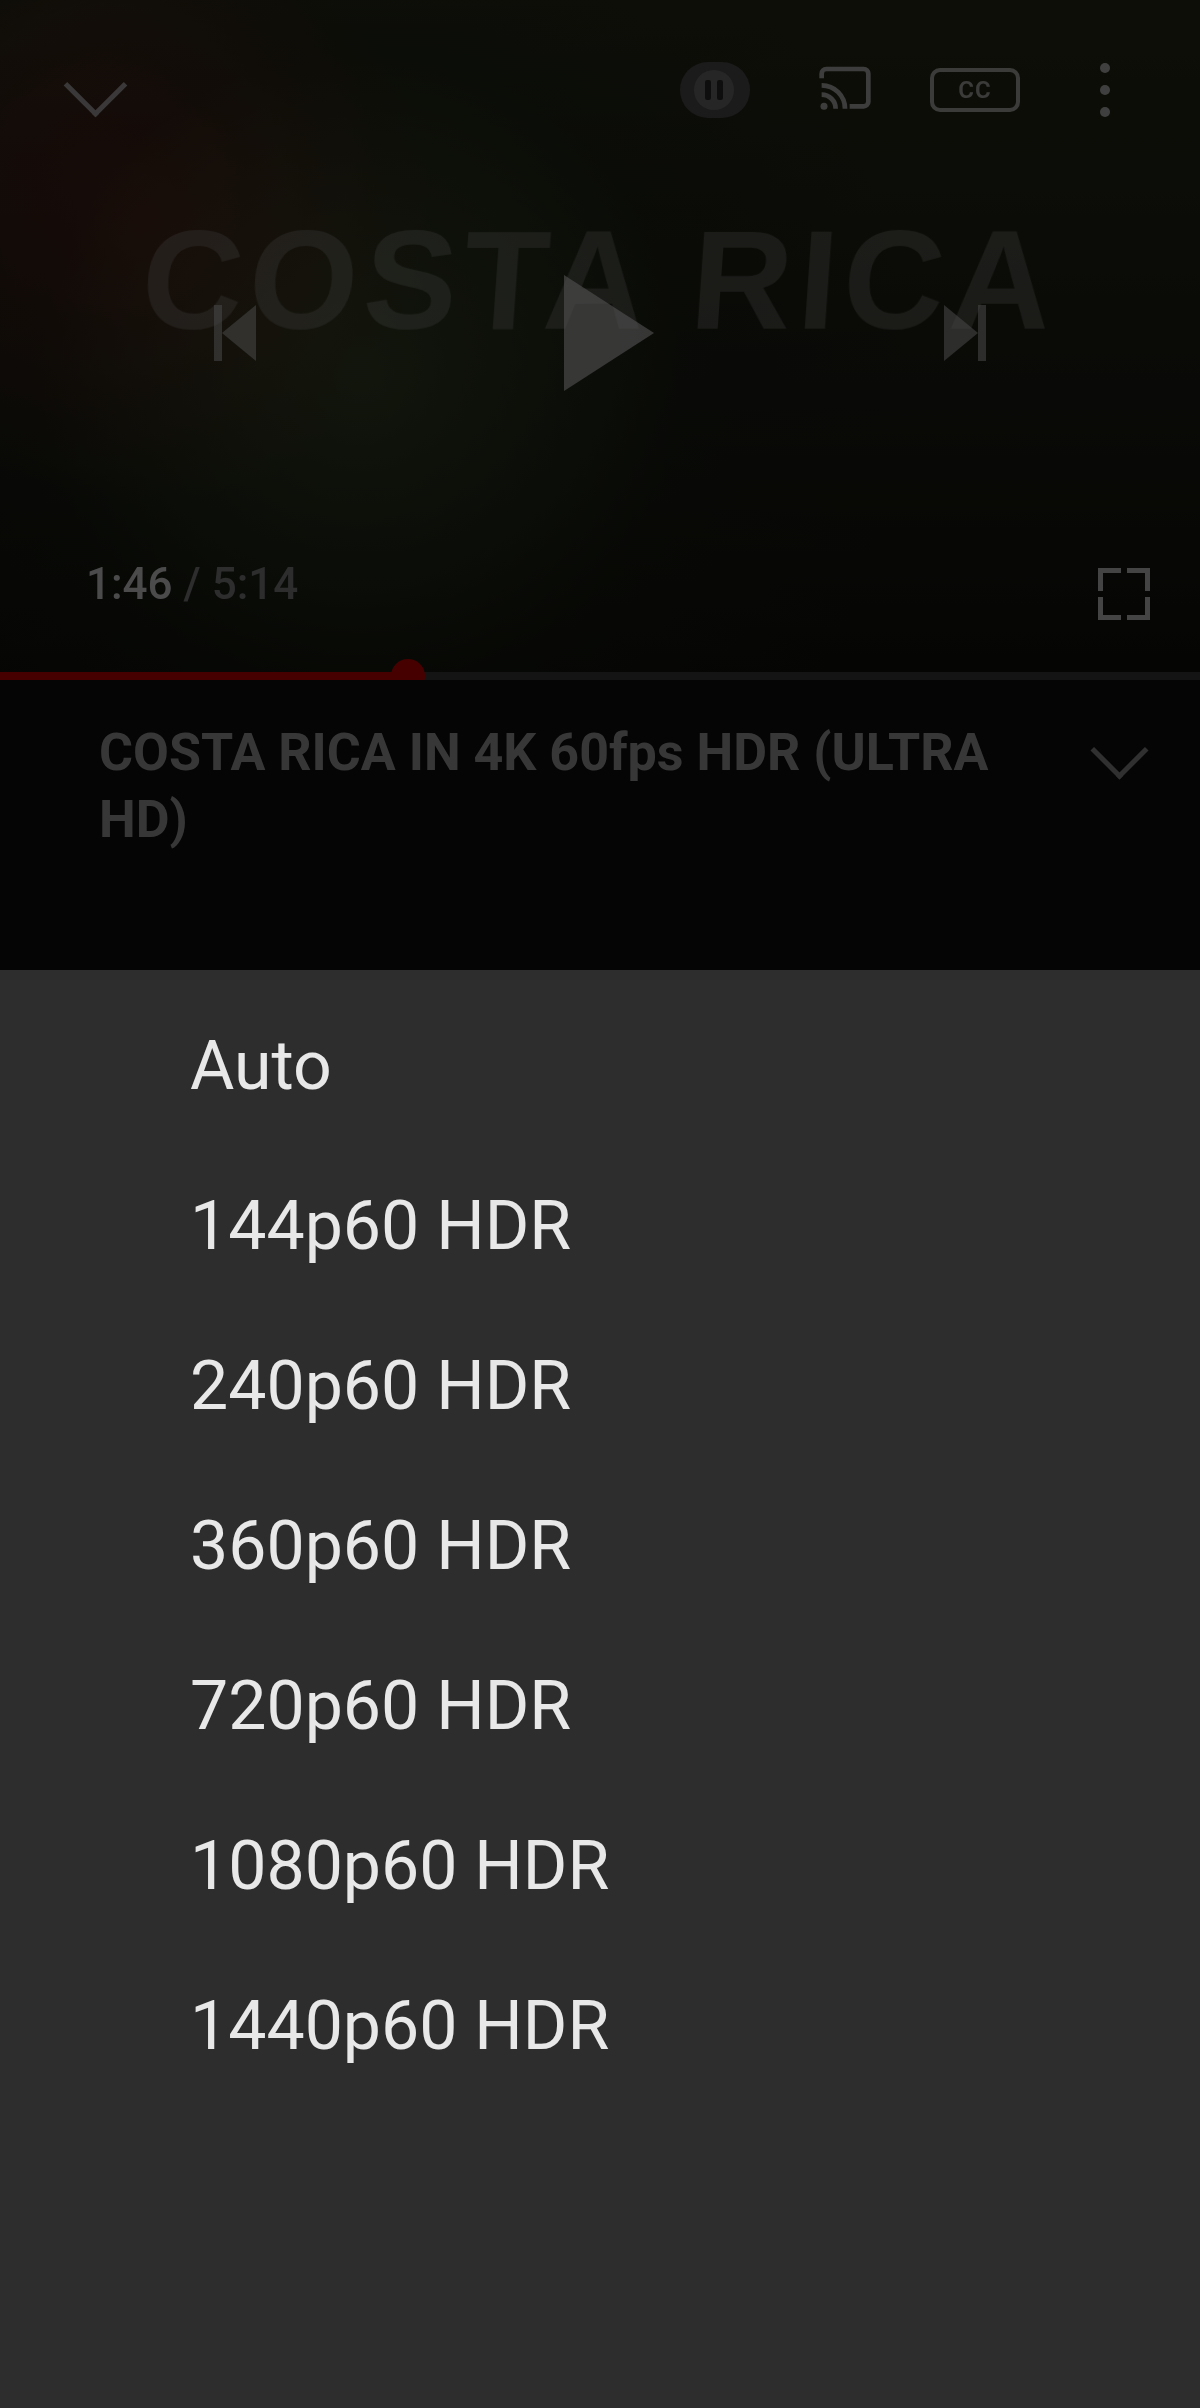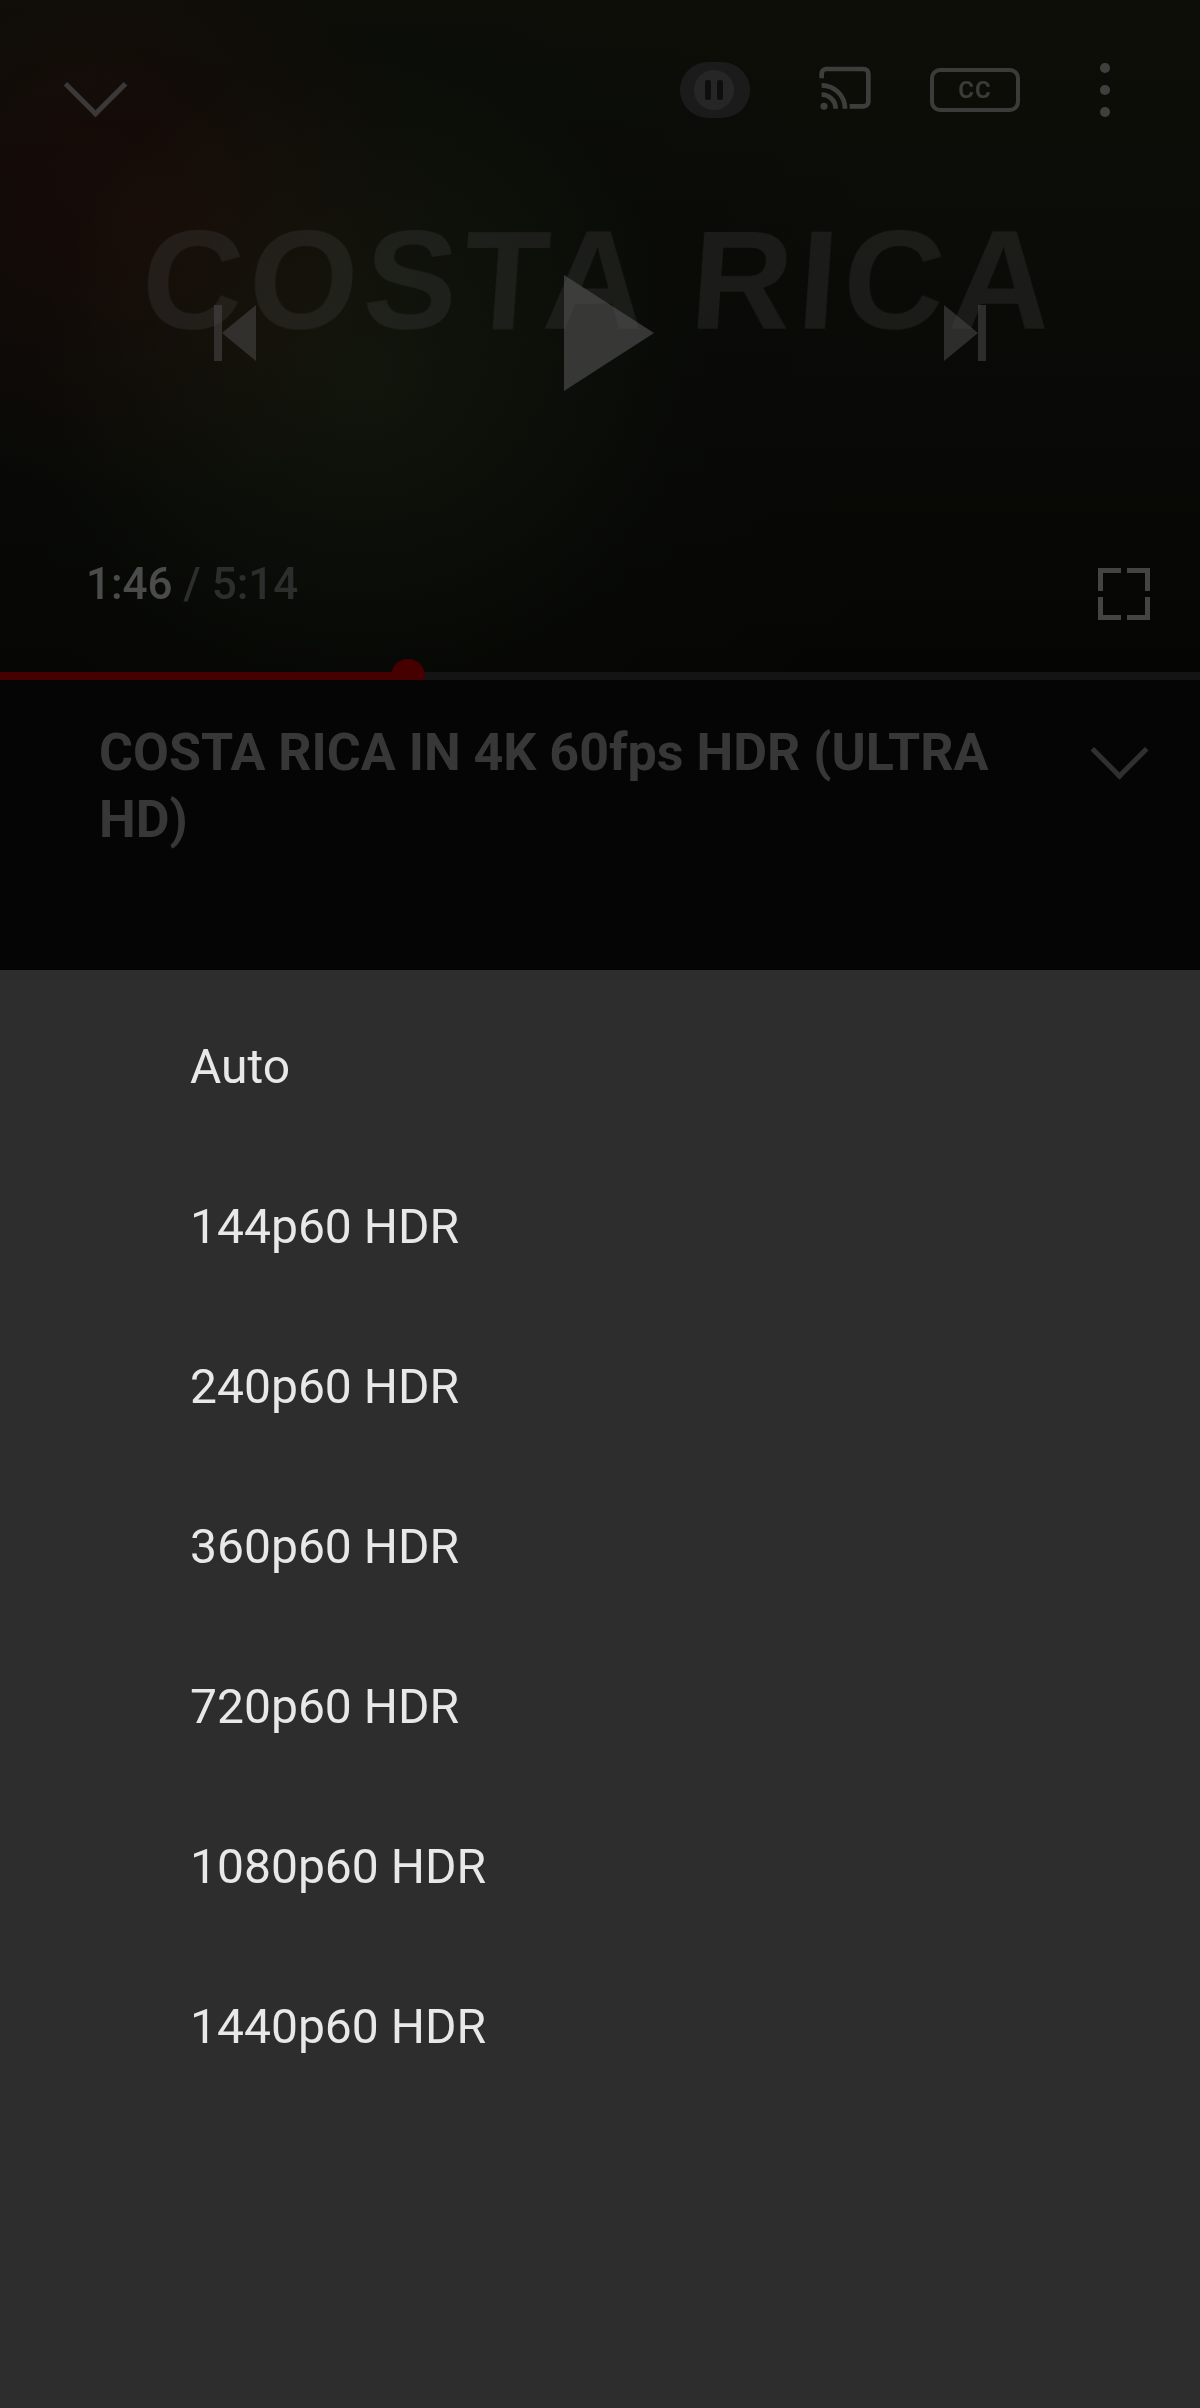--- a/index.html
+++ b/index.html
@@ -218,21 +218,21 @@
     z-index: 10;
     display: flex;
     flex-direction: column;
     padding-top: 16px;
   }
   .q-item {
     display: flex;
     align-items: center;
     height: 160px;
     padding-left: 50px;
-    font-size: 48px;
+    font-size: 68px;
     color: #e8e8e8;
   }
   .q-check {
     width: 140px;
     display: flex;
     align-items: center;
     justify-content: center;
   }
   .checkmark {
     width: 42px; height: 24px;

